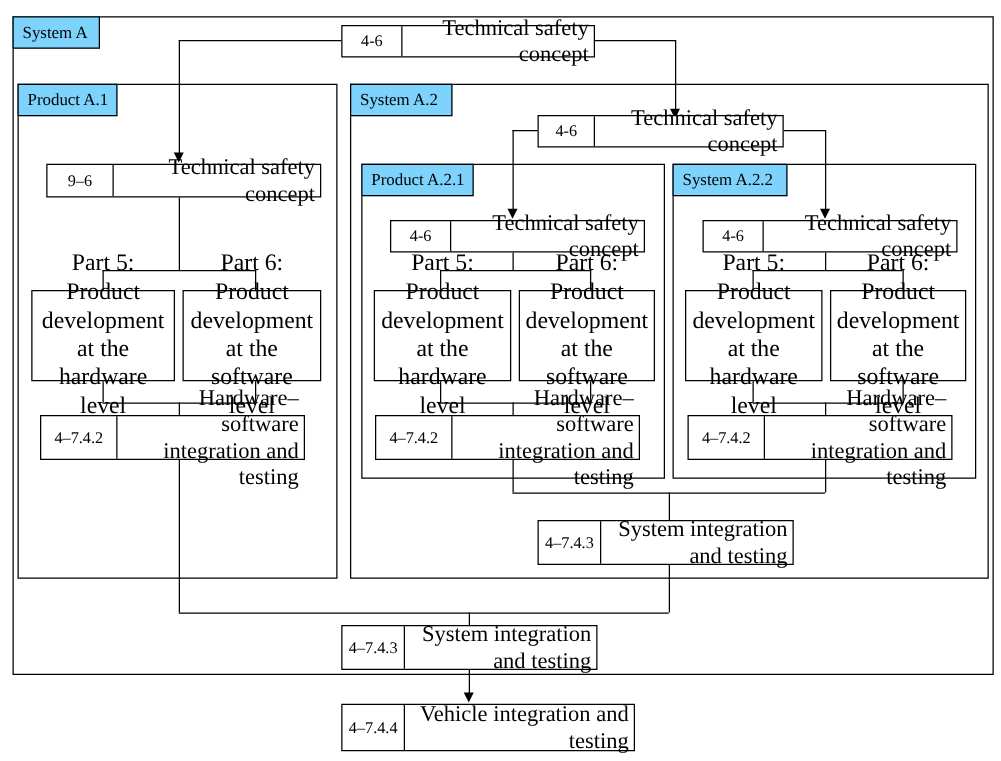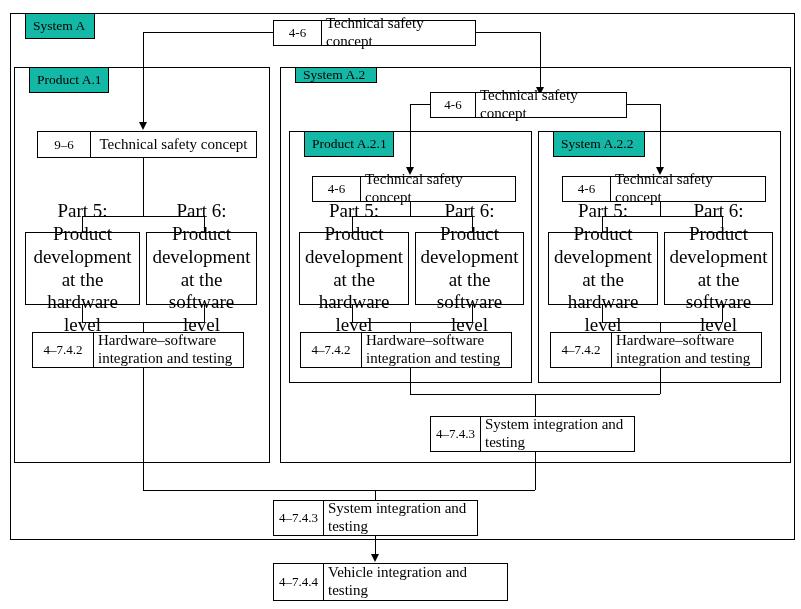--- a/index.html
+++ b/index.html
@@ -1,29 +1,29 @@
 <!DOCTYPE html>
 <html><head>
 <meta charset="utf-8">
 <style>
   html,body{margin:0;padding:0;background:#ffffff;}
   body{font-family:"Liberation Serif","DejaVu Serif",serif;color:#000;}
   #canvas{position:relative;width:801px;height:609px;overflow:hidden;background:#fff;}
 
   
   .frame{position:absolute;border:1.4px solid #000;background:transparent;box-sizing:border-box;}
-  .frame-label{position:absolute;border:1.4px solid #000;background:#14b8a6;box-sizing:border-box;
-    display:flex;align-items:center;padding:0 7px;font-size:13.5px;line-height:1;white-space:nowrap;margin-left:15px;}
+  .frame-label{position:absolute;border:1.4px solid #000;background:#7dd3fc;box-sizing:border-box;
+    display:flex;align-items:center;padding:0 7px;font-size:13.5px;line-height:1;white-space:nowrap;}
 
   
   .node{position:absolute;border:1.3px solid #000;background:#fff;box-sizing:border-box;display:flex;}
   .node .ref{display:flex;align-items:center;justify-content:center;
     border-right:1.3px solid #000;box-sizing:border-box;font-size:13px;white-space:nowrap;padding:0 5px;}
-  .node .ttl{flex:1;display:flex;align-items:center;justify-content:center;text-align:left;
-    font-size:15px;line-height:1.18;padding:0 4px;box-sizing:border-box;}
+  .node .ttl{flex:1;display:flex;align-items:center;justify-content:center;text-align:right;
+    font-size:18px;line-height:1.18;padding:0 4px;box-sizing:border-box;}
   .node.plain{flex-direction:column;align-items:center;justify-content:center;text-align:center;
     font-size:19px;line-height:1.2;padding:2px 3px;}
 
   
   .h{position:absolute;height:0;border-top:1.3px solid #000;}
   .v{position:absolute;width:0;border-left:1.3px solid #000;}
   .arrow{position:absolute;width:0;height:0;border-left:4.5px solid transparent;
     border-right:4.5px solid transparent;border-top:8px solid #000;}
 </style>
 </head>
@@ -31,21 +31,21 @@
 
 <div id="canvas">
 
   <div class="frame" style="left:10px;top:13px;width:785px;height:527px;"></div>
   <div class="frame-label" style="left:10px;top:13px;width:70px;height:26px;">System A</div>
 
   <div class="frame" style="left:14px;top:67px;width:256px;height:396px;"></div>
   <div class="frame-label" style="left:14px;top:67px;width:80px;height:26px;">Product A.1</div>
 
   <div class="frame" style="left:280px;top:67px;width:511px;height:396px;"></div>
-  <div class="frame-label" style="left:280px;top:67px;width:82px;height:16px;">System A.2</div>
+  <div class="frame-label" style="left:280px;top:67px;width:82px;height:26px;">System A.2</div>
 
   <div class="frame" style="left:289px;top:131px;width:243px;height:252px;"></div>
   <div class="frame-label" style="left:289px;top:131px;width:90px;height:26px;">Product A.2.1</div>
 
   <div class="frame" style="left:538px;top:131px;width:243px;height:252px;"></div>
   <div class="frame-label" style="left:538px;top:131px;width:92px;height:26px;">System A.2.2</div>
 
   <div class="h" style="left:143px;top:32px;width:131px;"></div>
   <div class="v" style="left:143px;top:32px;height:91px;"></div>
   <div class="arrow" style="left:139px;top:122px;"></div>

